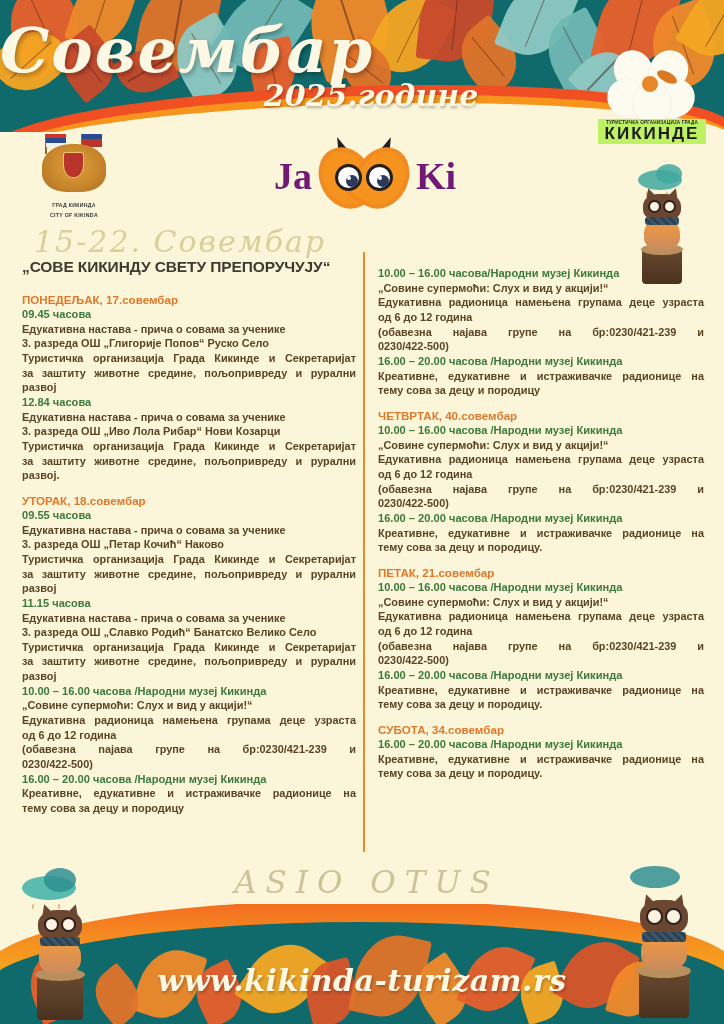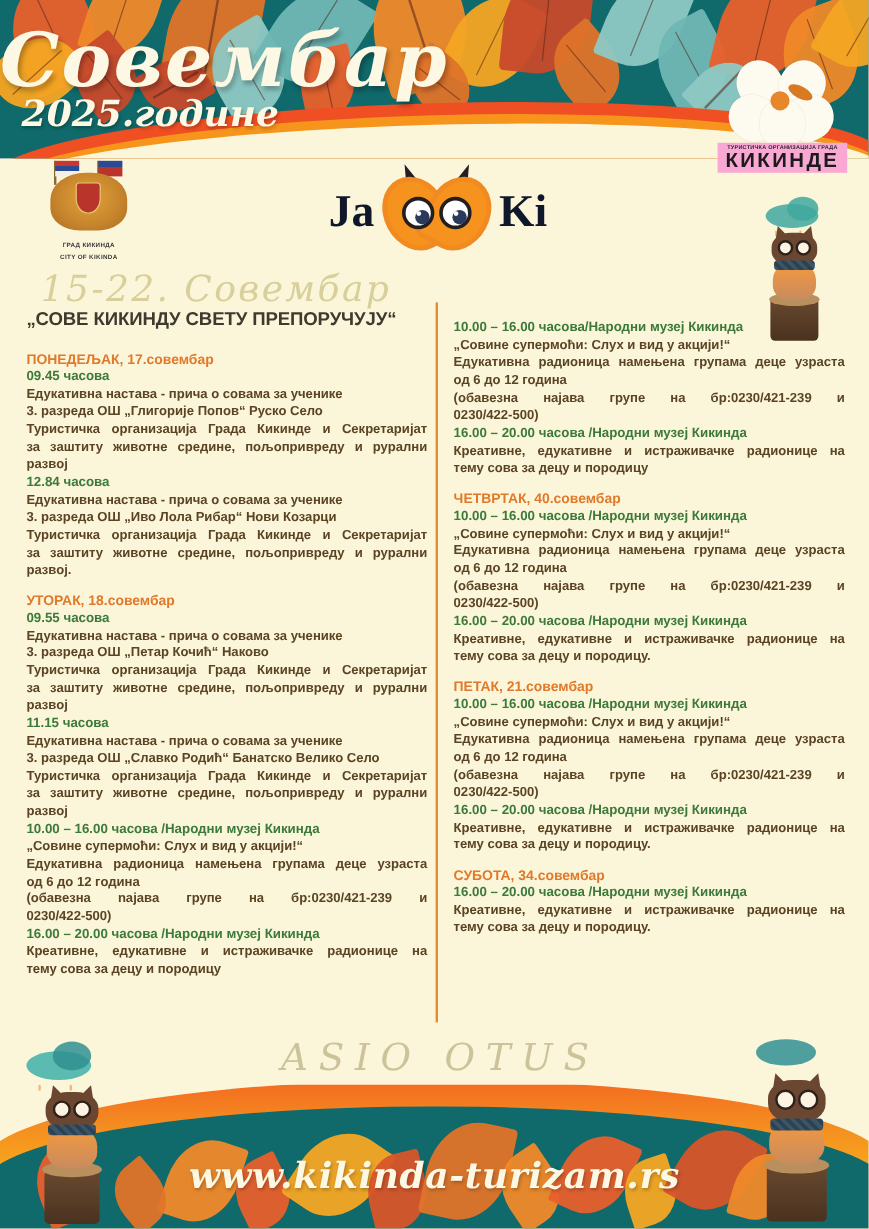--- a/index.html
+++ b/index.html
@@ -60,20 +60,21 @@
     font-style:italic;
     font-size:62px;
     font-weight:bold;
     color:#fdf8e4;
     letter-spacing:2px;
     text-shadow:2px 3px 4px rgba(0,0,0,.28);
     z-index:6;
   }
   .poster-subtitle {
     position:absolute; left:0; top:78px; width:724px;
+    text-align:center;
     font-family:"DejaVu Serif", serif;
     font-style:italic;
     font-size:30px;
     font-weight:bold;
     color:#fdf8e4;
     text-shadow:1px 2px 3px rgba(0,0,0,.28);
     z-index:6;
     padding-left:18px;
   }
 
@@ -82,21 +83,21 @@
     position:absolute; right:18px; top:48px; width:108px; height:96px; z-index:7;
   }
   .to-flower { position:absolute; left:6px; top:0; width:96px; height:72px; }
   .to-petal {
     position:absolute; width:38px; height:40px; background:#fdfbf0;
     border-radius:60% 60% 50% 50%;
     box-shadow:0 0 1px rgba(0,0,0,.15);
   }
   .to-label {
     position:absolute; left:0; bottom:0; width:108px;
-    background:#f9a8d4; text-align:center; padding:1px 0 2px;
+    background:#bef264; text-align:center; padding:1px 0 2px;
   }
   .to-label .l1 { font-size:4.6px; letter-spacing:.2px; color:#2a2a2a; font-weight:bold; display:block; }
   .to-label .l2 { font-size:17px; letter-spacing:2px; color:#1b1b1b; font-weight:bold; display:block; line-height:1; }
 
   
   .coat {
     position:absolute; left:32px; top:130px; width:84px; height:92px; z-index:5;
     text-align:center;
   }
   .coat-crest { position:relative; width:84px; height:70px; margin:0 auto; }
@@ -115,21 +116,21 @@
     border-radius:3px 3px 48% 48%;
     border:1.2px solid #e6c870;
   }
   .coat-text { font-size:5.2px; color:#3a3a3a; letter-spacing:.3px; line-height:1.45; margin-top:2px; font-weight:bold;}
 
   
   .jaki {
     position:absolute; left:272px; top:132px; width:186px; height:92px; z-index:6;
   }
   .jaki-txt {
-    position:absolute; top:22px; font-size:38px; font-weight:bold; color:#0f172a;
+    position:absolute; top:22px; font-size:38px; font-weight:bold; color:#701a75;
     font-family:"Liberation Serif", serif;
   }
   .jaki-ja { left:2px; }
   .jaki-ki { right:2px; }
   .jaki-heart {
     position:absolute; left:48px; top:8px; width:88px; height:82px;
   }
   .heart-lobe {
     position:absolute; width:52px; height:64px;
     border:4.5px solid #f18a21;

